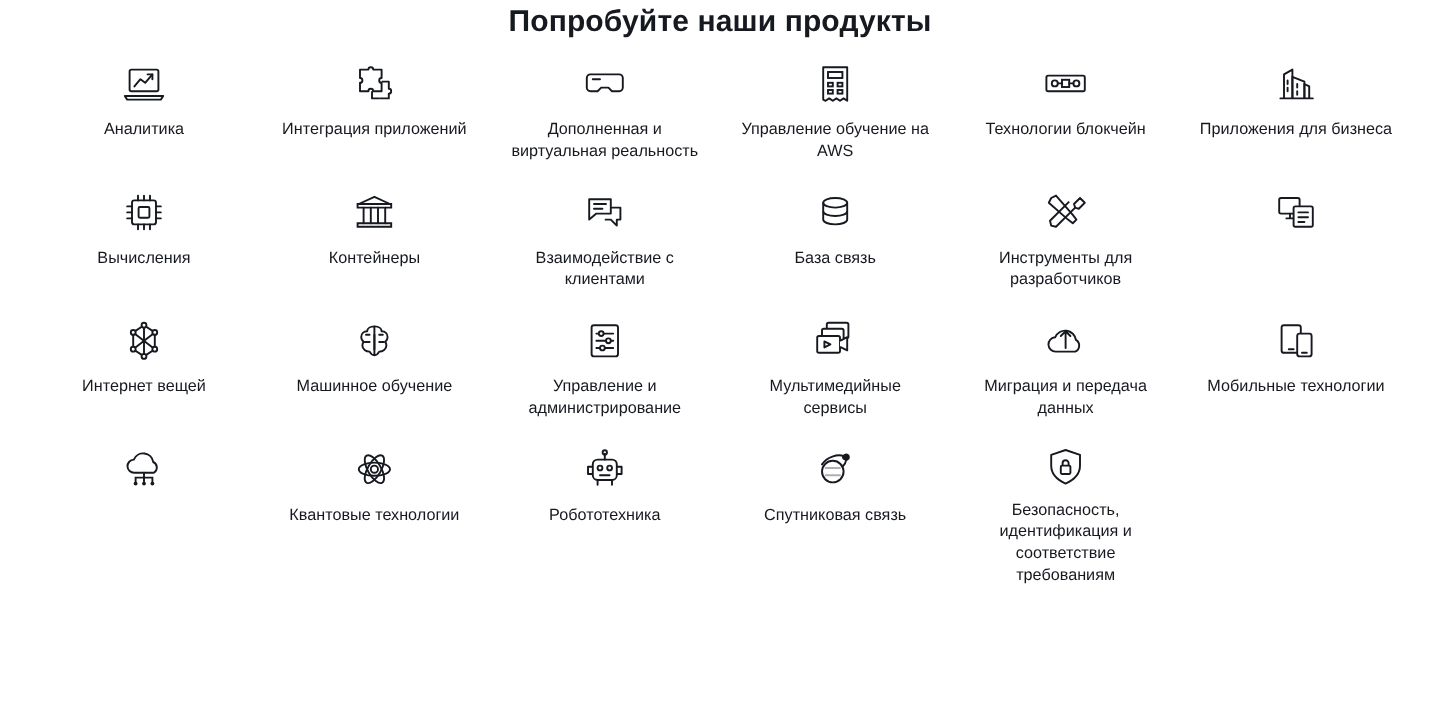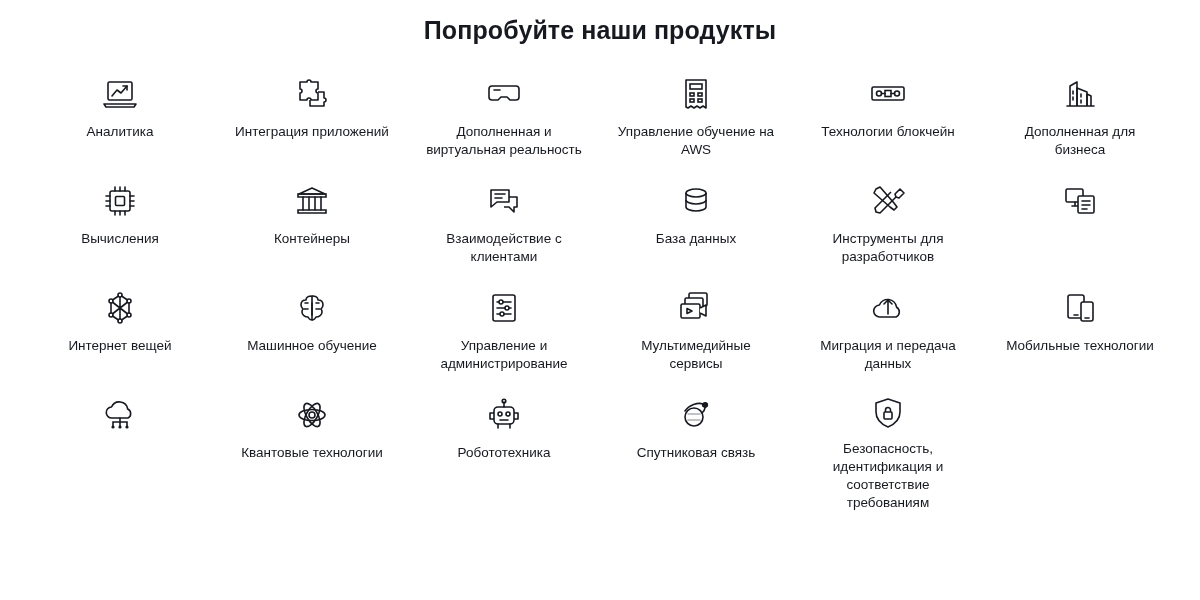--- a/index.html
+++ b/index.html
@@ -9,21 +9,21 @@
     width: 1200px;
     height: 600px;
     background: #ffffff;
     font-family: "Liberation Sans", sans-serif;
   }
   #page-title {
     text-align: center;
     font-size: 25px;
     font-weight: bold;
     color: #16191f;
-    margin: 12px;
+    margin: 0;
     padding: 4px 0 14px 0;
     letter-spacing: 0.1px;
   }
   #grid {
     display: grid;
     grid-template-columns: repeat(6, 1fr);
     grid-auto-rows: 107px;
     column-gap: 0px;
     row-gap: 0px;
     padding: 0 24px;
@@ -124,21 +124,21 @@
   <div class="cell">
     <span class="icon-wrap">
       <svg width="42" height="42" viewBox="0 0 42 42" fill="none" stroke="#16191f" stroke-width="1.6">
         <path d="M11 33V13l7-4v24" stroke-linejoin="round"></path>
         <path d="M18 33V15l10 4v14" stroke-linejoin="round"></path>
         <path d="M28 33V21l4 2v10" stroke-linejoin="round"></path>
         <path d="M8 33h27" stroke-linecap="round"></path>
         <path d="M14 18v3M14 24v3M22 21v3M22 27v3" stroke-linecap="round"></path>
       </svg>
     </span>
-    <span class="cell-label">Дополненная для бизнеса</span>
+    <span class="cell-label">Приложения для бизнеса</span>
   </div>
 
   <div class="cell">
     <span class="icon-wrap">
       <svg width="42" height="42" viewBox="0 0 42 42" fill="none" stroke="#16191f" stroke-width="1.6">
         <rect x="11" y="11" width="20" height="20" rx="2"></rect>
         <rect x="16.5" y="16.5" width="9" height="9" rx="1"></rect>
         <path d="M16 11V7M21 11V7M26 11V7M16 35v-4M21 35v-4M26 35v-4M11 16H7M11 21H7M11 26H7M35 16h-4M35 21h-4M35 26h-4" stroke-linecap="round"></path>
       </svg>
     </span>
@@ -169,21 +169,21 @@
   </div>
 
   <div class="cell">
     <span class="icon-wrap">
       <svg width="42" height="42" viewBox="0 0 42 42" fill="none" stroke="#16191f" stroke-width="1.6">
         <ellipse cx="21" cy="13" rx="10" ry="4"></ellipse>
         <path d="M11 13v7c0 2.2 4.5 4 10 4s10-1.8 10-4v-7"></path>
         <path d="M11 20v7c0 2.2 4.5 4 10 4s10-1.8 10-4v-7"></path>
       </svg>
     </span>
-    <span class="cell-label">База данных</span>
+    <span class="cell-label">База связь</span>
   </div>
 
   <div class="cell">
     <span class="icon-wrap">
       <svg width="42" height="42" viewBox="0 0 42 42" fill="none" stroke="#16191f" stroke-width="1.6">
         <path d="M9 9l4-2 14 16 3 4-3 3-4-3L7 13l2-4z" stroke-linejoin="round"></path>
         <path d="M33 9l-5 5 1 3 3 1 5-5-4-4z" stroke-linejoin="round"></path>
         <path d="M29 17L13 33l-4-1-1-4L24 12" stroke-linejoin="round"></path>
       </svg>
     </span>

